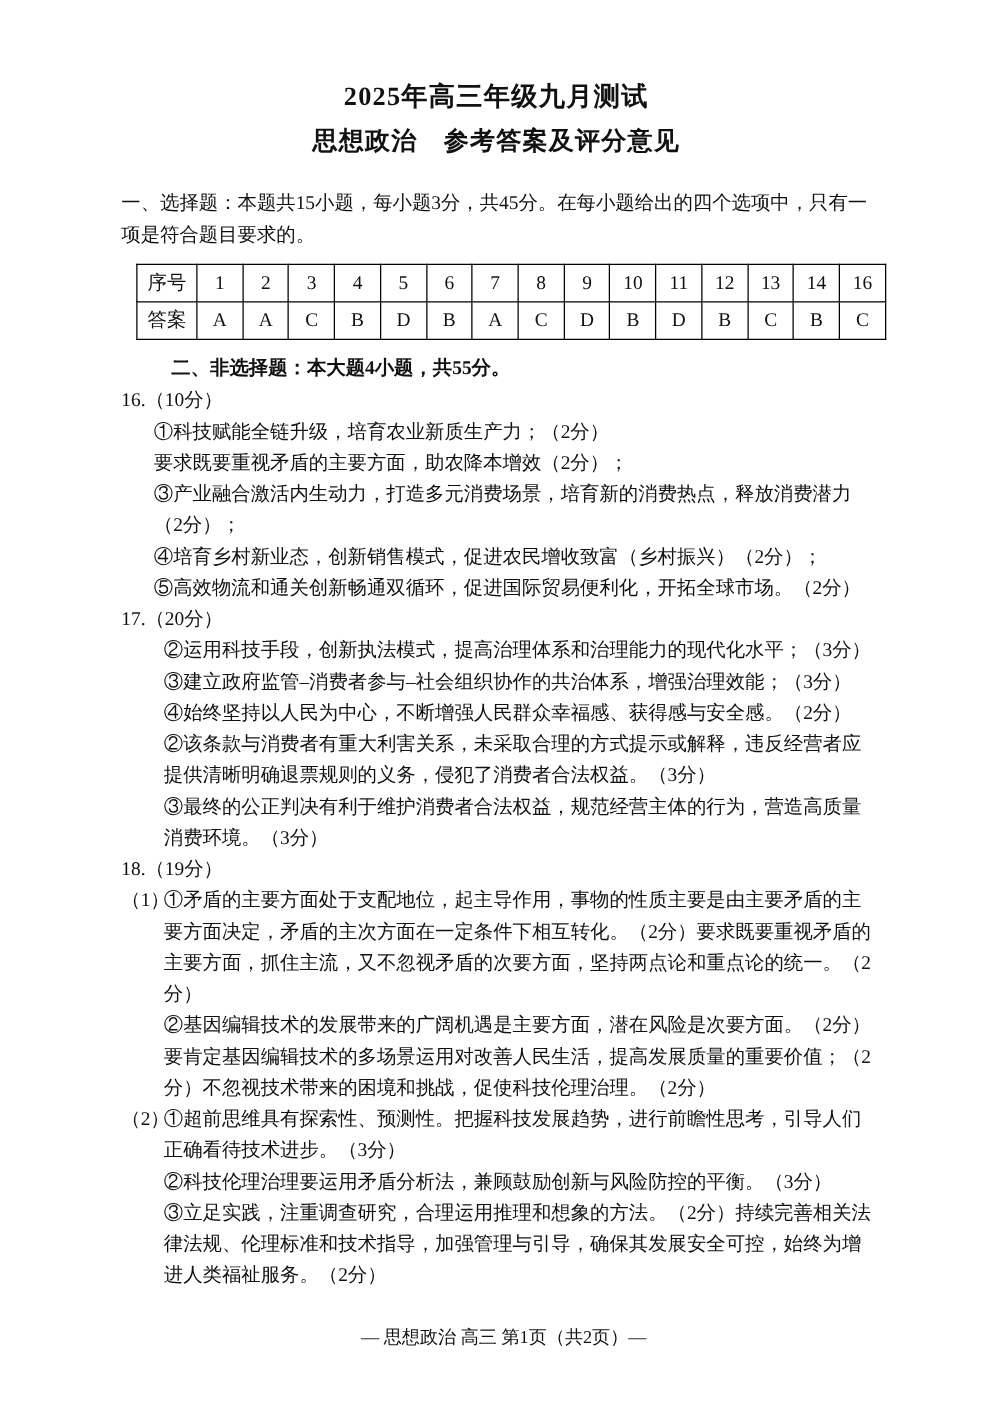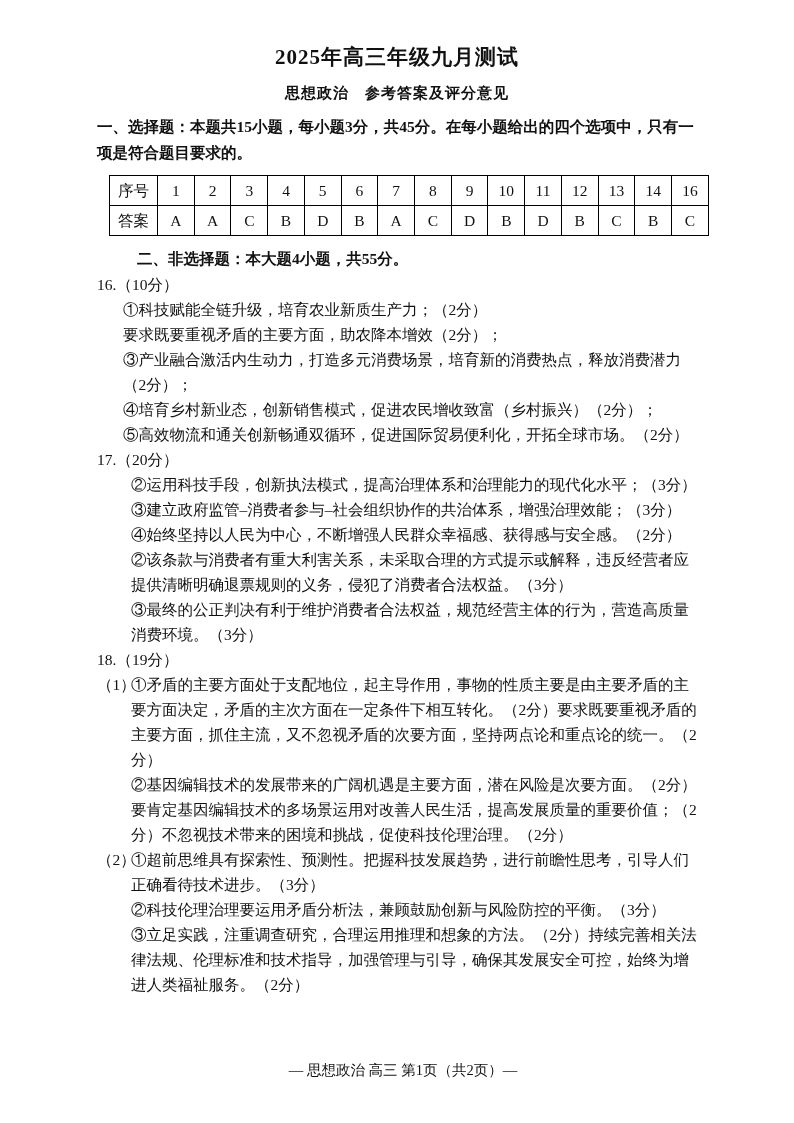--- a/index.html
+++ b/index.html
@@ -1,32 +1,32 @@
 <!DOCTYPE html>
 <html><head>
 <meta charset="utf-8">
 <style>
   * { box-sizing: border-box; }
   html, body { margin: 0; padding: 0; background: #ffffff; }
   .page {
     width: 744px; height: 1123px; margin: 0 auto; background: #ffffff;
-    position: relative; padding: 42px 72px 0 72px;
+    position: relative; padding: 62px 72px 0 72px;
     font-family: "Liberation Serif", serif;
     font-size: 15.5px; line-height: 25px; color: #111;
     overflow: hidden;
   }
   .title {
     text-align: center; font-size: 21px; font-weight: 700; line-height: 30px;
     letter-spacing: 1px;
   }
   .subtitle {
-    text-align: center; font-size: 15px; font-weight: 700; line-height: 30px;
+    text-align: center; font-size: 20px; font-weight: 700; line-height: 30px;
     margin-top: 6px; letter-spacing: 1px;
   }
-  .sec-heading { font-weight: 700; margin-top: 6px; line-height: 26px; }
+  .sec-heading { font-weight: 400; margin-top: 22px; line-height: 26px; }
   .sec-heading2 { font-weight: 700; margin-top: 2px; line-height: 26px; margin-left: 40px; }
   table.answers {
     width: 100%; border-collapse: collapse; margin: 9px 0 10px 12px;
     table-layout: fixed;
   }
   table.answers td {
     border: 1px solid #000; text-align: center; height: 30px; padding: 0;
     font-size: 15.5px;
   }
   table.answers td.rowhdr { width: 48px; }

